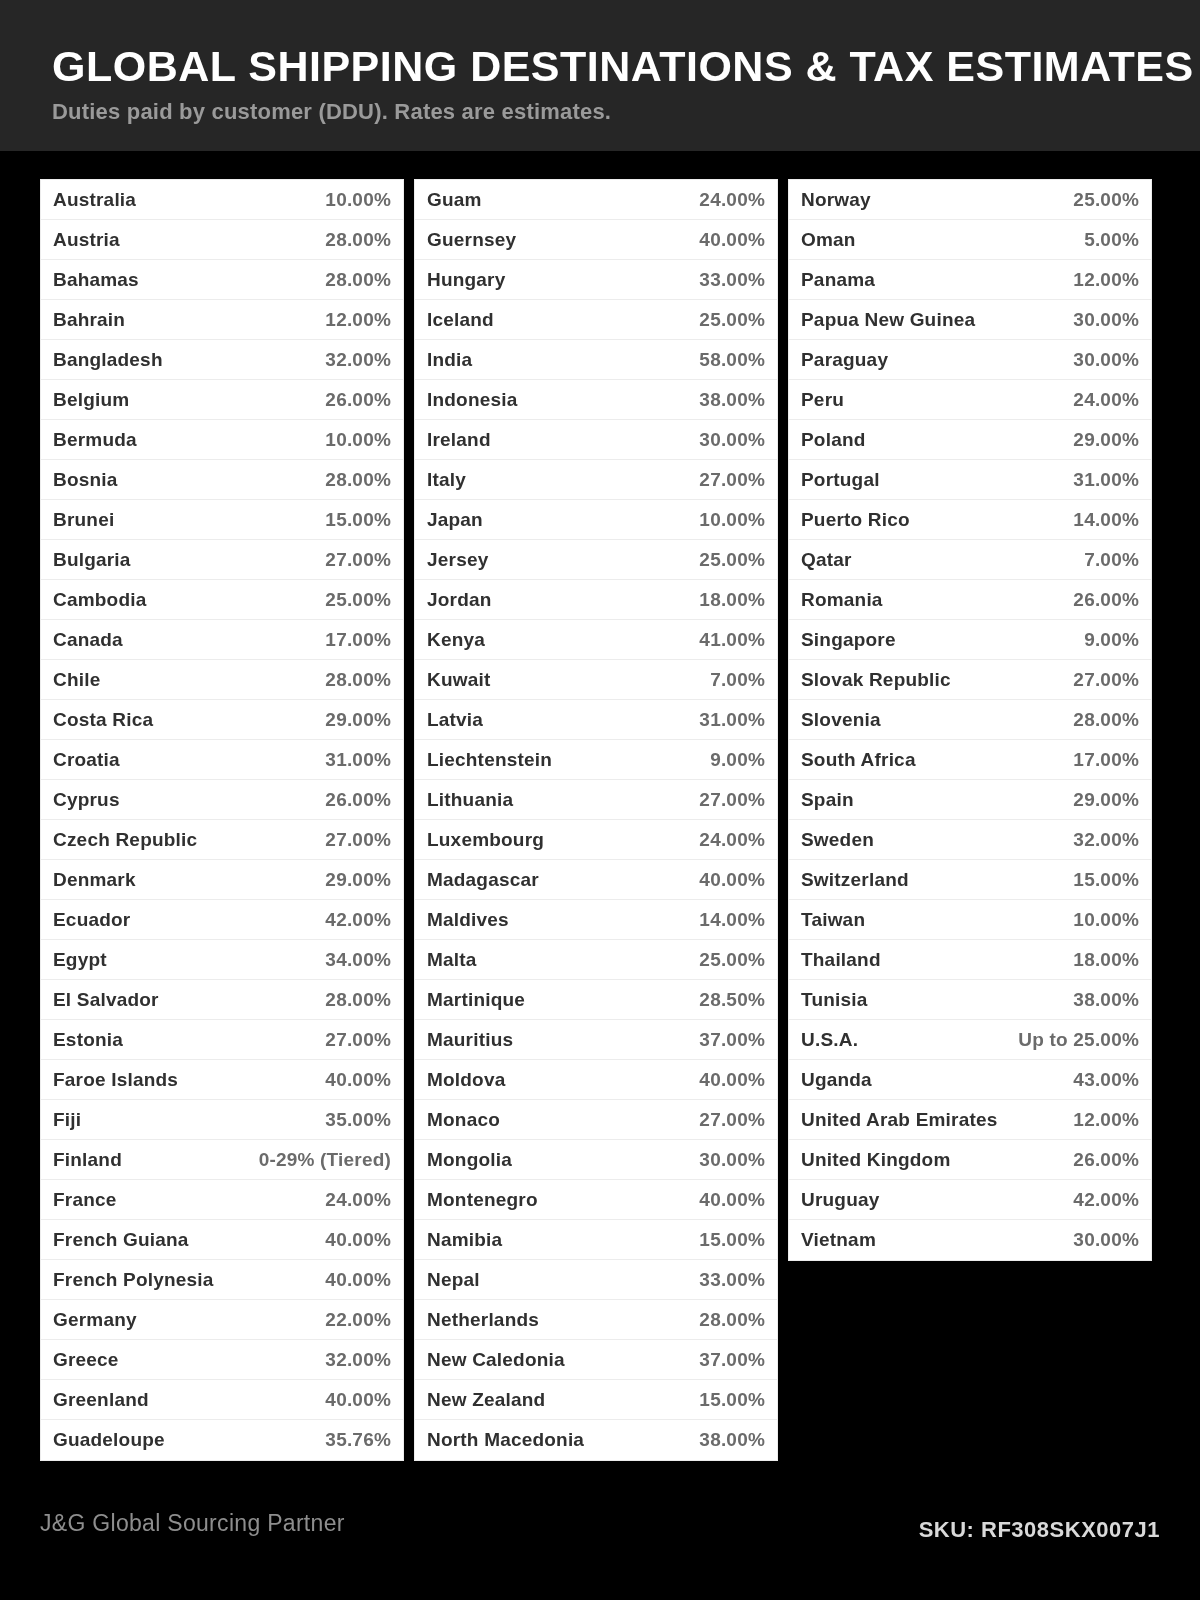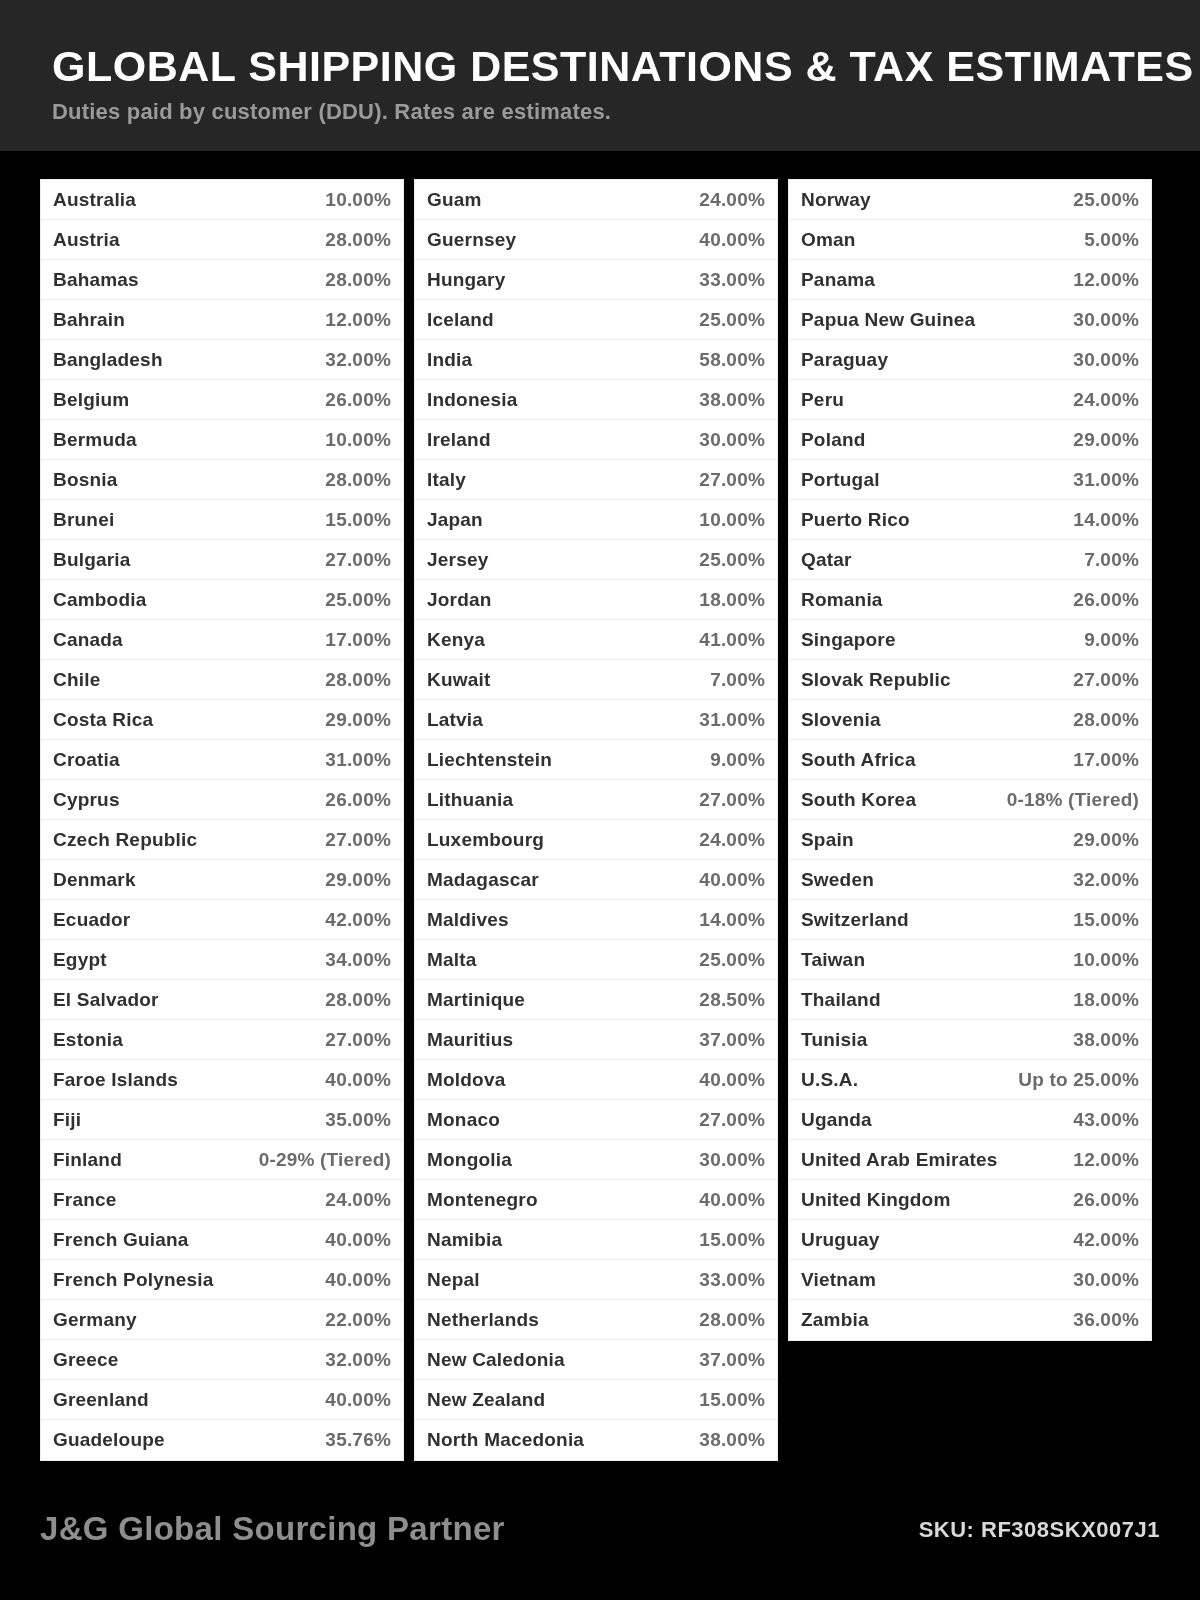--- a/index.html
+++ b/index.html
@@ -37,21 +37,21 @@
   .country {
     font-size:19px; font-weight:bold; color:#303030; letter-spacing:0.2px;
     white-space:nowrap;
   }
   .rate {
     font-size:19px; font-weight:bold; color:#6b6b6b; letter-spacing:0.2px;
     white-space:nowrap; text-align:right;
   }
   .footer-brand {
     position:absolute; left:40px; top:1510px;
-    font-size:33px; font-weight:bold; color:#8e8e8e; letter-spacing:0.3px;
+    font-size:23px; font-weight:normal; color:#8e8e8e; letter-spacing:0.3px;
   }
   .footer-sku {
     position:absolute; right:40px; top:1517px;
     font-size:22px; font-weight:bold; color:#d9d9d9; letter-spacing:0.5px;text-align:right;
   }
 </style>
 </head>
 <body>
 
 <div class="page">
@@ -377,24 +377,20 @@
         </div>
         <div class="row">
           <span class="country">Slovenia</span>
           <span class="rate">28.00%</span>
         </div>
         <div class="row">
           <span class="country">South Africa</span>
           <span class="rate">17.00%</span>
         </div>
         <div class="row">
-          <span class="country">South Korea</span>
-          <span class="rate">0-18% (Tiered)</span>
-        </div>
-        <div class="row">
           <span class="country">Spain</span>
           <span class="rate">29.00%</span>
         </div>
         <div class="row">
           <span class="country">Sweden</span>
           <span class="rate">32.00%</span>
         </div>
         <div class="row">
           <span class="country">Switzerland</span>
           <span class="rate">15.00%</span>
@@ -428,24 +424,20 @@
           <span class="rate">26.00%</span>
         </div>
         <div class="row">
           <span class="country">Uruguay</span>
           <span class="rate">42.00%</span>
         </div>
         <div class="row">
           <span class="country">Vietnam</span>
           <span class="rate">30.00%</span>
         </div>
-        <div class="row">
-          <span class="country">Zambia</span>
-          <span class="rate">36.00%</span>
-        </div>
       </div>
   </div>
 
   <div class="footer-brand">J&amp;G Global Sourcing Partner</div>
 
   <div class="footer-sku">SKU: RF308SKX007J1</div>
 
 </div>
 
 </body></html>

